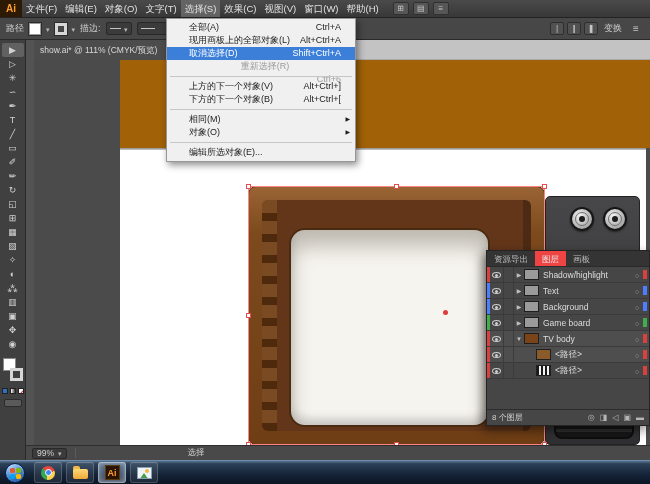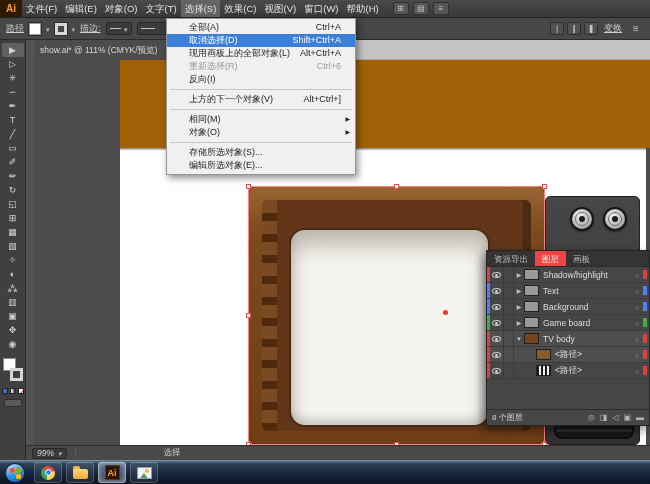--- a/index.html
+++ b/index.html
@@ -17,21 +17,21 @@
   .mb-item{font-size:9.5px;color:#e2e2e2;line-height:18px;padding:0 4px;white-space:nowrap;cursor:default;}
   .mb-item.active{background:#646464;}
   .mb-icons{display:flex;align-items:center;gap:4px;margin-left:10px;}
   .mb-icon{width:16px;height:13px;background:#565656;border:1px solid #303030;border-radius:2px;
            color:#c9c9c9;font-size:8px;line-height:11px;text-align:center;}
 
   
   .cbar{position:absolute;left:0;top:18px;width:650px;height:22px;z-index:30;
         background:#474747;border-bottom:1px solid #292929;display:flex;align-items:center;
         gap:5px;padding:0 6px;font-size:9px;color:#cfcfcf;}
-  .cb-label{white-space:nowrap;text-decoration:underline;}
+  .cb-label{white-space:nowrap;}
   .swatch-fill{width:12px;height:12px;background:#fff;border:1px solid #9a9a9a;box-shadow:0 0 0 1px #2c2c2c;}
   .swatch-stroke{width:12px;height:12px;background:#474747;border:3px solid #d8d8d8;box-shadow:0 0 0 1px #2c2c2c;}
   .dd-arrow::after{content:'▾';font-size:7px;color:#b5b5b5;}
   .cb-box{height:13px;background:#3b3b3b;border:1px solid #282828;border-radius:2px;
           display:inline-flex;align-items:center;justify-content:space-between;padding:0 3px;gap:3px;color:#ccc;}
   .cb-box .line{display:inline-block;width:14px;height:0;border-top:1px solid #c5c5c5;}
   .w26{width:26px}.w34{width:34px}.w30{width:30px}.w44{width:44px}
   .cb-sep{width:1px;height:14px;background:#2d2d2d;border-right:1px solid #5c5c5c;}
   .cb-right{margin-left:auto;display:flex;align-items:center;gap:6px;}
   .cb-iconrow{display:flex;gap:3px;}
@@ -123,23 +123,23 @@
   .ltarget::after{content:'○';font-size:7px;color:#9d9d9d;}
   .lfooter{height:16px;border-top:1px solid #2c2c2c;display:flex;align-items:center;
            font-size:8px;color:#cfcfcf;padding:0 5px;}
   .lficons{margin-left:auto;display:flex;gap:5px;font-size:8px;color:#b5b5b5;}
 
   
   .sbar{position:absolute;left:26px;top:445px;width:624px;height:15px;background:#494949;
         border-top:1px solid #2e2e2e;z-index:30;display:flex;align-items:center;padding:0 6px;
         font-size:8.5px;color:#d0d0d0;}
   .zoombox{height:11px;background:#3b3b3b;border:1px solid #282828;border-radius:2px;
-           display:inline-flex;align-items:center;gap:4px;padding:0 4px;font-style:italic;}
+           display:inline-flex;align-items:center;gap:4px;padding:0 4px;}
   .sb-sep{width:1px;height:10px;background:#2d2d2d;border-right:1px solid #5c5c5c;margin:0 8px;}
-  .sb-tool{margin-left:80px;}
+  .sb-tool{margin-left:104px;}
 
   
   .taskbar{position:absolute;left:0;top:460px;width:650px;height:24px;z-index:60;
            background:linear-gradient(180deg,#5a7693 0%,#2c4158 12%,#16253a 55%,#0b1524 100%);
            border-top:1px solid #6e8bab;}
   .orb{position:absolute;left:5px;top:2px;width:20px;height:20px;border-radius:50%;
        background:radial-gradient(circle at 35% 30%,#a6d4ff,#2e74c8 55%,#0b3f84);
        border:1px solid #06224d;box-shadow:inset 0 1px 3px rgba(255,255,255,.7);}
   .orb i{position:absolute;width:5px;height:5px;border-radius:1.5px;transform:rotate(-8deg);}
   .orb .f1{left:4px;top:4px;background:#e4572e;} .orb .f2{left:10px;top:4px;background:#7fba00;}
@@ -162,21 +162,21 @@
   .ic-img::after{content:'';position:absolute;top:1px;right:2px;width:4px;height:4px;border-radius:50%;background:#f2b63c;}
 
   
   .dropdown{position:absolute;left:166px;top:18px;width:190px;z-index:50;background:#f0f0f0;
             border:1px solid #979797;box-shadow:2px 3px 7px rgba(0,0,0,.45);padding:2px 0;
             font-size:9px;color:#1d1d1d;}
   .mi{height:13px;line-height:13px;display:flex;align-items:center;padding:0 14px 0 22px;position:relative;white-space:nowrap;}
   .mi-short{margin-left:auto;}
   .mi-arrow{position:absolute;right:5px;font-size:6px;}
   .mi.hl{background:#3c7fd9;color:#fff;}
-  .mi.dis{color:#9b9b9b;}
+  .mi.dis{color:#9b9b9b;flex-direction:column;}
   .mi.sep{height:7px;}
   .mi.sep::after{content:'';position:absolute;left:3px;right:3px;top:3px;border-top:1px solid #c6c6c6;}
 </style>
 </head>
 <body>
 
 <div id="screen">
 
   <div class="menubar">
     <div class="logo">Ai</div>
@@ -342,56 +342,56 @@
   </div>
 
   <div class="dropdown">
 
       <div class="mi">
         <span class="mi-label">全部(A)</span>
         <span class="mi-short">Ctrl+A</span>
         <span class="mi-arrow"></span>
       </div>
 
+      <div class="mi">
+        <span class="mi-label">现用画板上的全部对象(L)</span>
+        <span class="mi-short">Alt+Ctrl+A</span>
+        <span class="mi-arrow"></span>
+      </div>
+
       <div class="mi hl">
         <span class="mi-label">取消选择(D)</span>
         <span class="mi-short">Shift+Ctrl+A</span>
         <span class="mi-arrow"></span>
       </div>
 
-      <div class="mi">
-        <span class="mi-label">现用画板上的全部对象(L)</span>
-        <span class="mi-short">Alt+Ctrl+A</span>
-        <span class="mi-arrow"></span>
-      </div>
-
       <div class="mi dis">
         <span class="mi-label">重新选择(R)</span>
         <span class="mi-short">Ctrl+6</span>
         <span class="mi-arrow"></span>
       </div>
 
-      <div class="mi">
-        <span class="mi-label">反向(I)</span>
-        <span class="mi-short"></span>
-        <span class="mi-arrow"></span>
-      </div>
 
       <div class="mi sep">
         <span class="mi-label"></span>
         <span class="mi-short"></span>
         <span class="mi-arrow"></span>
       </div>
 
       <div class="mi">
         <span class="mi-label">上方的下一个对象(V)</span>
         <span class="mi-short">Alt+Ctrl+]</span>
         <span class="mi-arrow"></span>
       </div>
 
+      <div class="mi">
+        <span class="mi-label">下方的下一个对象(B)</span>
+        <span class="mi-short">Alt+Ctrl+[</span>
+        <span class="mi-arrow"></span>
+      </div>
 
       <div class="mi sep">
         <span class="mi-label"></span>
         <span class="mi-short"></span>
         <span class="mi-arrow"></span>
       </div>
 
       <div class="mi">
         <span class="mi-label">相同(M)</span>
         <span class="mi-short"></span>
@@ -403,25 +403,20 @@
         <span class="mi-short"></span>
         <span class="mi-arrow">▶</span>
       </div>
 
       <div class="mi sep">
         <span class="mi-label"></span>
         <span class="mi-short"></span>
         <span class="mi-arrow"></span>
       </div>
 
-      <div class="mi">
-        <span class="mi-label">存储所选对象(S)...</span>
-        <span class="mi-short"></span>
-        <span class="mi-arrow"></span>
-      </div>
 
       <div class="mi">
         <span class="mi-label">编辑所选对象(E)...</span>
         <span class="mi-short"></span>
         <span class="mi-arrow"></span>
       </div>
     </div>
 
   <div class="lpanel">
     <div class="ltabs">

